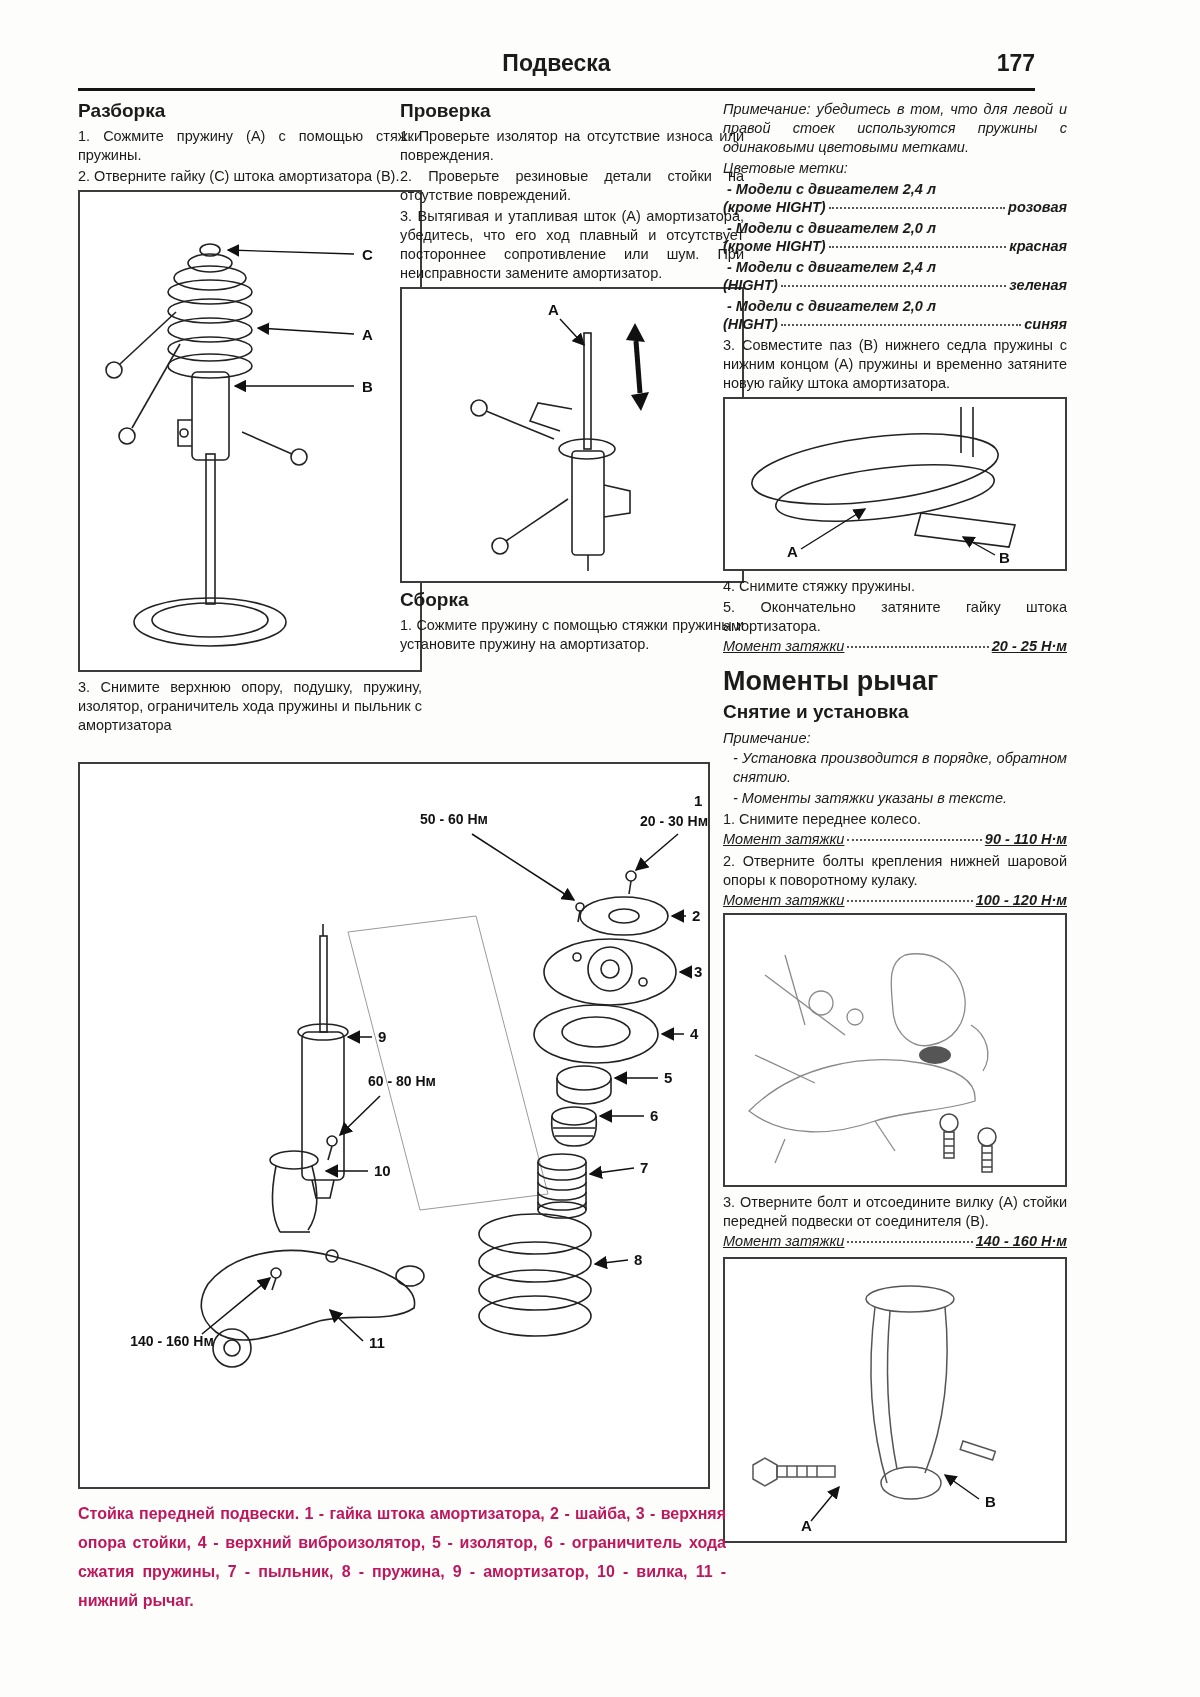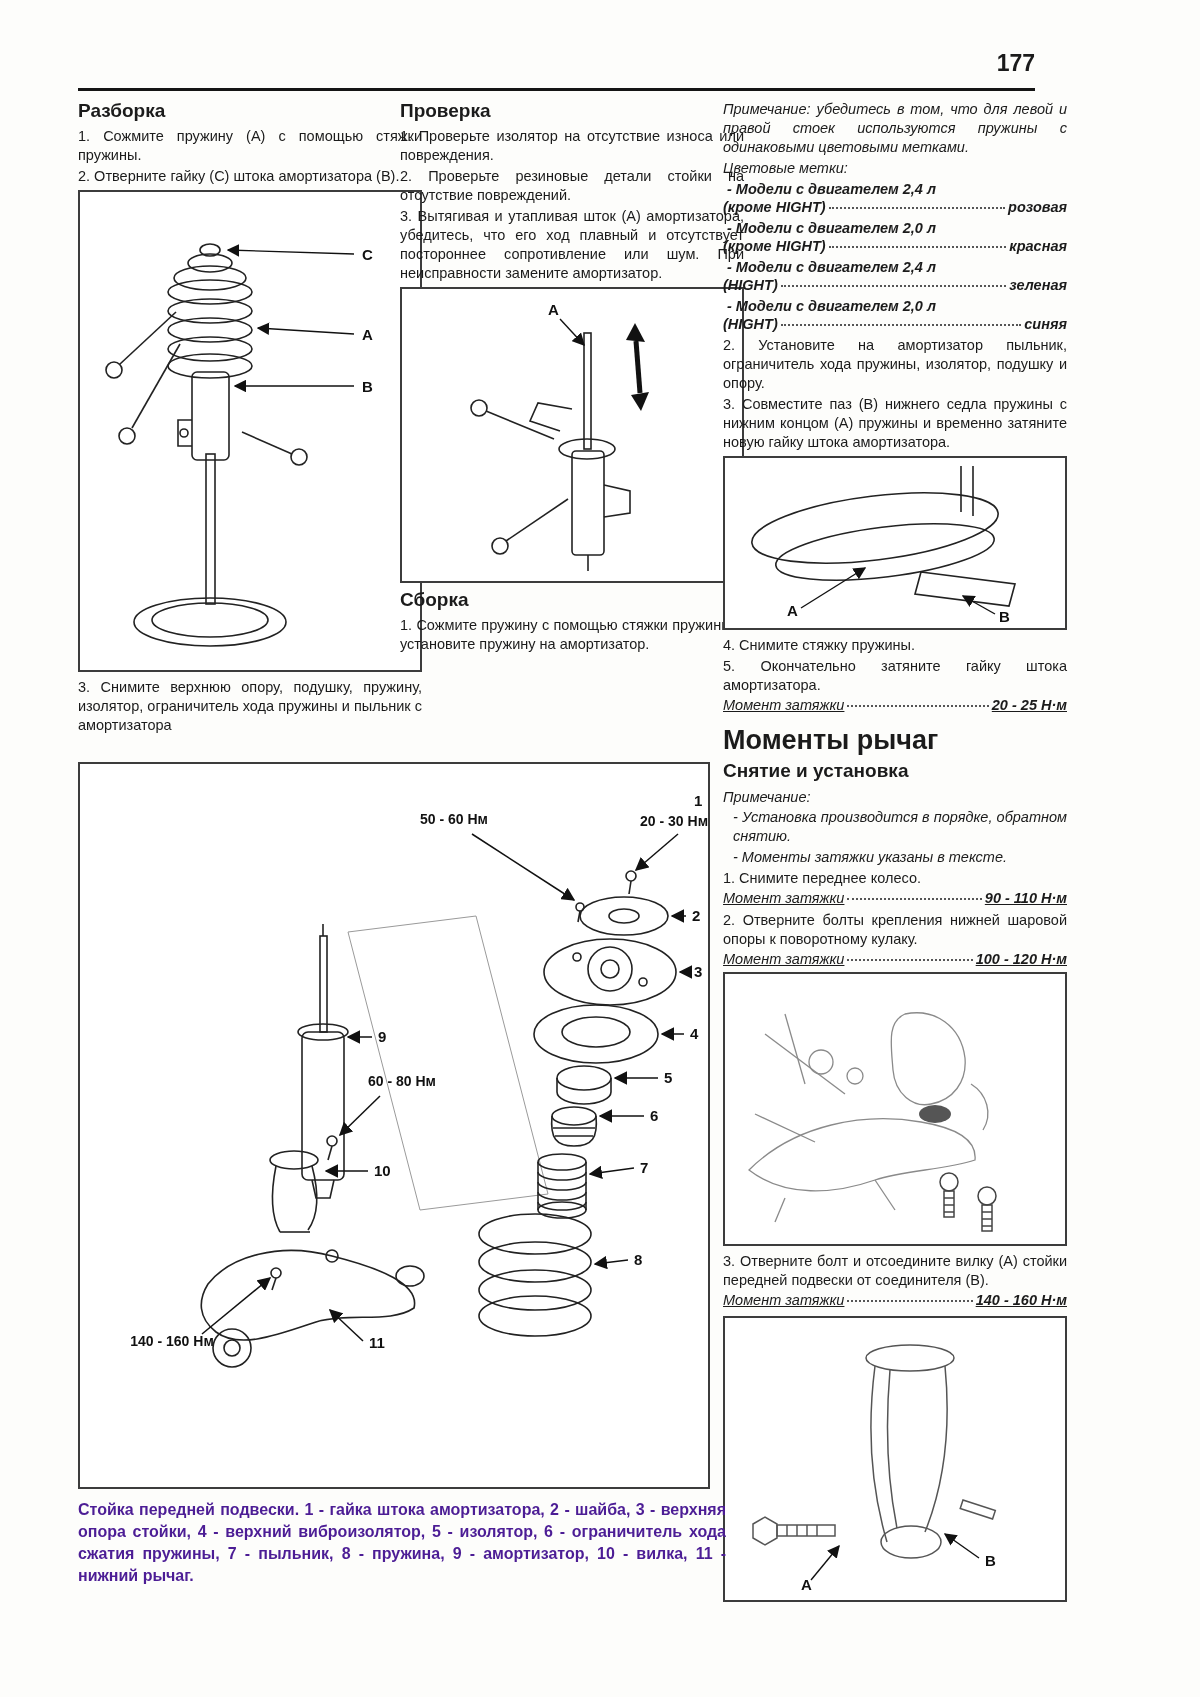--- a/index.html
+++ b/index.html
@@ -24,31 +24,32 @@
   .torque{display:flex;align-items:baseline;font-size:14.5px;font-style:italic;margin:2px 0 5px;text-decoration:underline;}
   .torque .leader,.cm .leader{flex:1;border-bottom:2px dotted #555;margin:0 3px;transform:translateY(-3px);}
   .torque .val{font-weight:bold;white-space:nowrap;}
   .cm{display:flex;align-items:baseline;font-size:14.5px;font-style:italic;line-height:18px;}
   .cm-model{font-size:14.5px;font-style:italic;line-height:18px;margin:0;padding-left:4px;}
   .cm-wrap{margin-bottom:3px;font-weight:bold;}
   
   .main-figure{position:absolute;left:78px;top:762px;width:628px;height:723px;
                border:2px solid #3c3c3c;background:#fff;}
   .caption{position:absolute;left:78px;top:1499px;width:648px;font-size:16px;font-weight:bold;
-           line-height:22px;color:#4c1d95;text-align:justify;}
+           line-height:29px;color:#be185d;text-align:justify;}
   svg{display:block;}
   svg text{font-family:"Liberation Sans",sans-serif;font-size:15px;font-weight:bold;fill:#111;}
   svg text.torq{font-size:14px;}
 </style>
 </head>
 <body>
 
 <div class="page">
 
   <div class="header">
+    <div class="hdr-title">Подвеска</div>
     <div class="hdr-page">177</div>
   </div>
   <div class="hdr-rule"></div>
 
   <div class="col col1">
     <h2 class="sec-h">Разборка</h2>
     <p>1. Сожмите пружину (А) с помощью стяжки пружины.</p>
     <p>2. Отверните гайку (С) штока амортизатора (В).</p>
 
     <div class="figure">
@@ -165,21 +166,20 @@
     </div>
     <div class="cm-wrap">
       <p class="cm-model">- Модели с двигателем 2,0 л</p>
       <div class="cm">
           <span>(HIGHT)</span>
           <span class="leader"></span>
           <span>синяя</span>
         </div>
     </div>
 
-    <p>2. Установите на амортизатор пыльник, ограничитель хода пружины, изолятор, подушку и опору.</p>
     <p>3. Совместите паз (В) нижнего седла пружины с нижним концом (А) пружины и временно затяните новую гайку штока амортизатора.</p>
 
     <div class="figure">
       <svg width="304" height="170" viewBox="0 0 304 170">
         <defs>
             <marker id="m3" markerWidth="9" markerHeight="9" refX="8" refY="4.5" orient="auto">
               <path d="M0,0L9,4.5L0,9z" fill="#111"></path>
             </marker>
           </defs>
         <g stroke="#222" stroke-width="1.6" fill="none">

